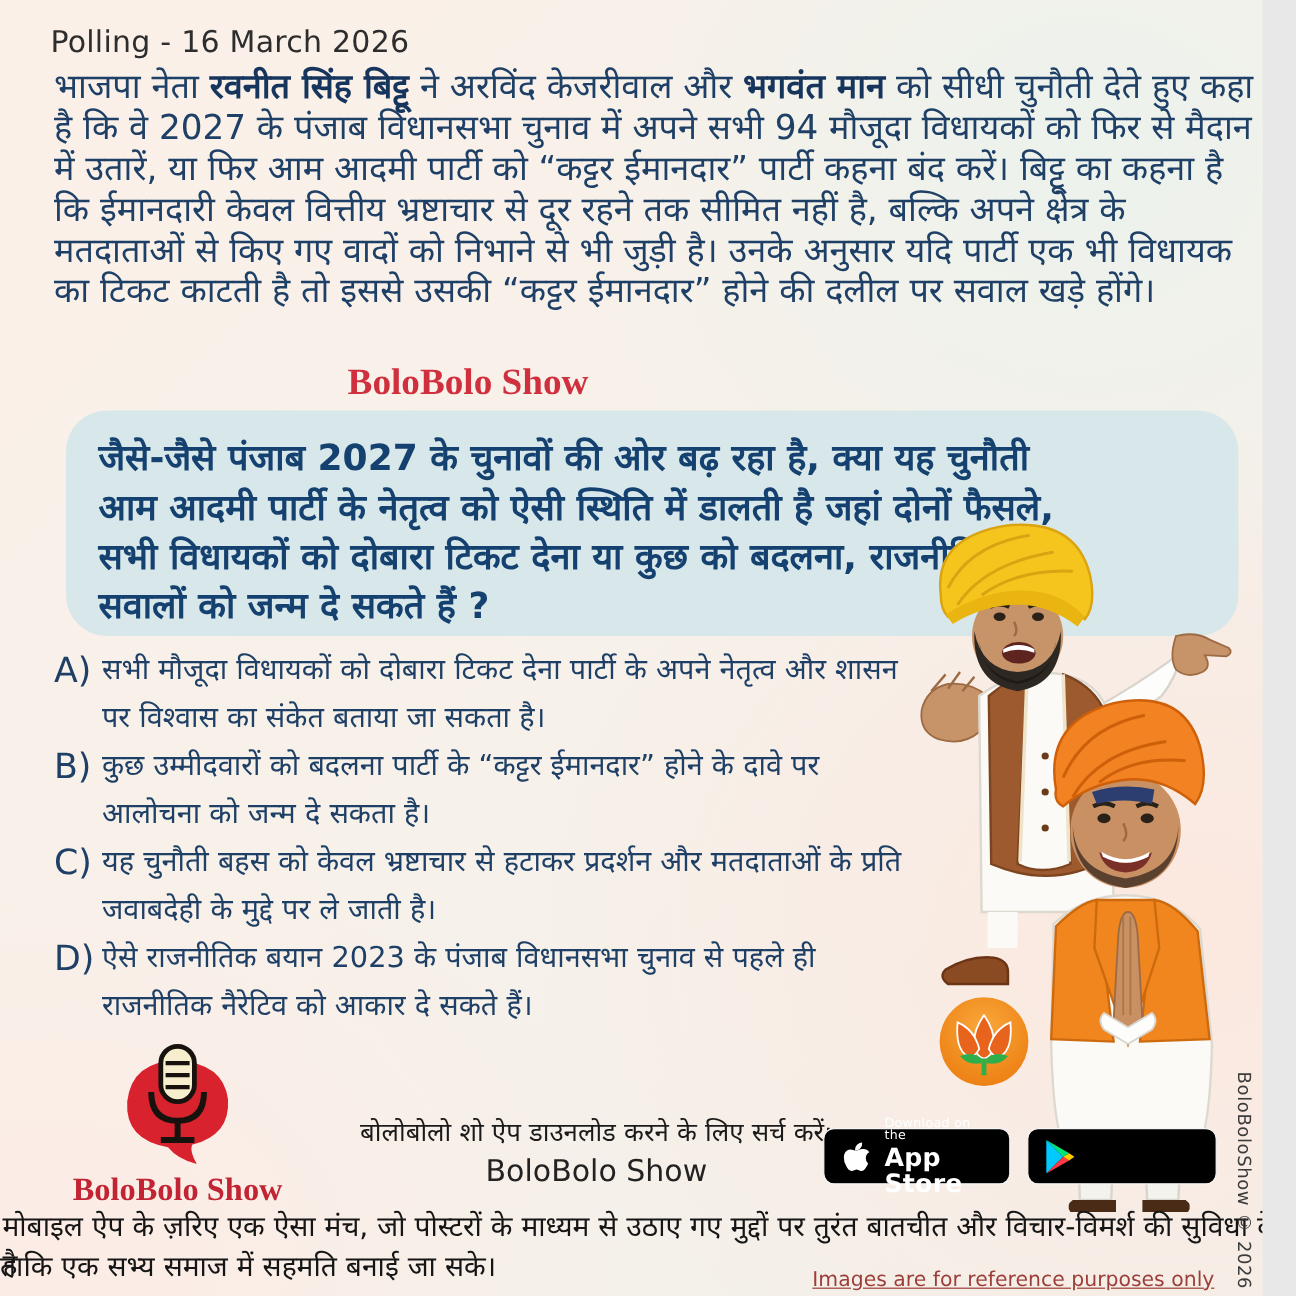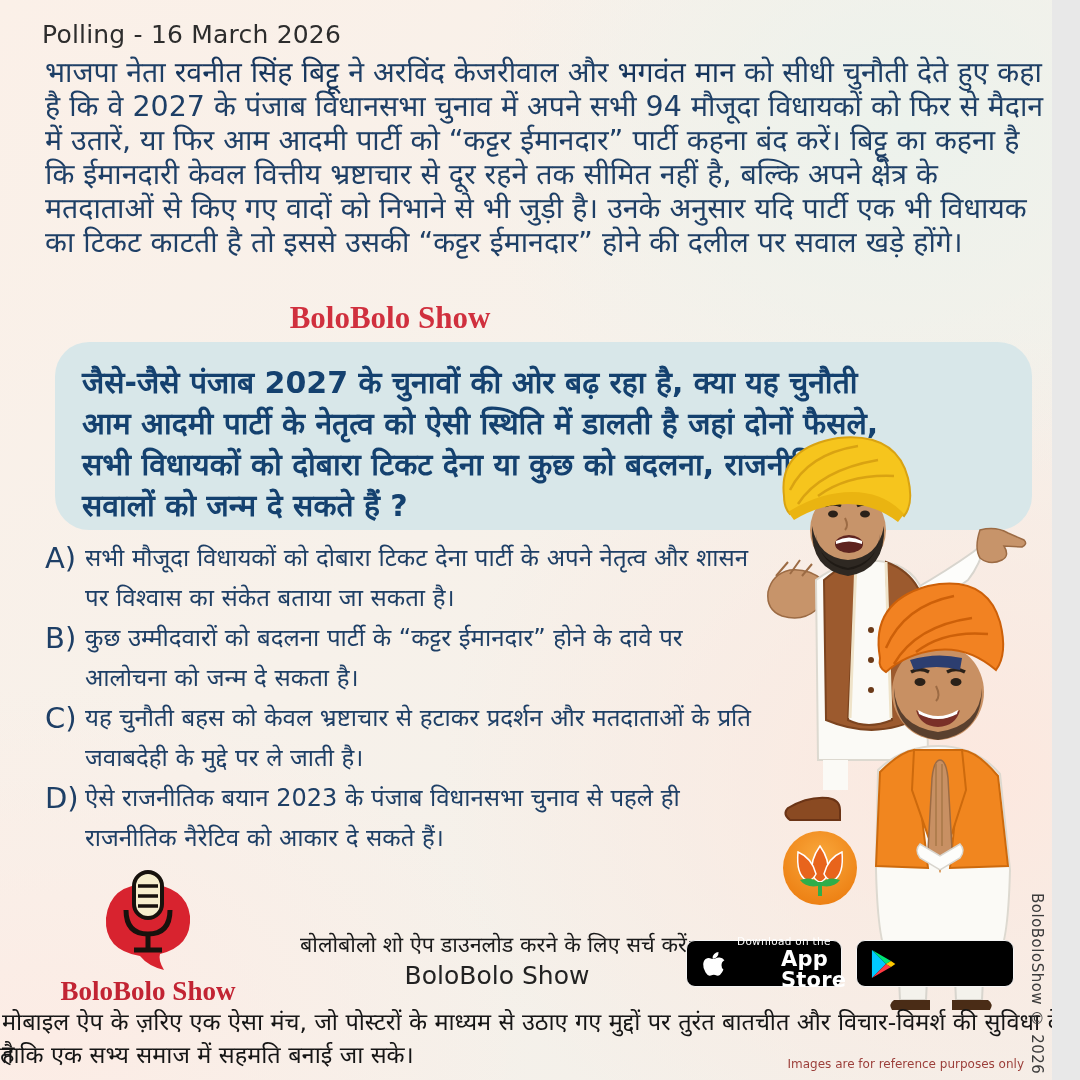--- a/index.html
+++ b/index.html
@@ -8,21 +8,21 @@
     font-family:"DejaVu Sans","Liberation Sans",sans-serif;
     background:
       radial-gradient(ellipse 620px 520px at 86% 12%, #ecf2ec 0%, rgba(236,242,236,0) 70%),
       radial-gradient(ellipse 760px 640px at 94% 72%, #fce8df 0%, rgba(252,232,223,0) 72%),
       radial-gradient(ellipse 700px 500px at 4% 96%, #fcece5 0%, rgba(252,236,229,0) 70%),
       linear-gradient(135deg,#fbf0e8 0%,#f7f1ea 45%,#f2f0ea 100%);
   }
   .hdr{position:absolute;left:42px;top:20px;font-size:25px;color:#2d2d2d;letter-spacing:.2px;}
   .intro{position:absolute;left:45px;top:56px;width:1000px;font-size:28.5px;line-height:34px;
     color:#1e3f66;text-align:left;}
-  .intro b{font-weight:400;color:#16355c;}
+  .intro b{font-weight:700;color:#16355c;}
   .brandmid{position:absolute;left:0;top:300px;width:780px;text-align:center;
     font-family:"Liberation Serif","DejaVu Serif",serif;font-weight:700;
     font-size:31px;color:#d0303e;}
   .qbox{position:absolute;left:55px;top:342px;width:977px;height:188px;border-radius:34px;
     background:#d8e7e9;box-sizing:border-box;padding:20px 150px 0 27px;}
   .qtext{font-size:30px;line-height:41px;font-weight:700;color:#14416f;}
   .opts{position:absolute;left:45px;top:538px;width:715px;}
   .opt{display:flex;margin:0;}
   .opt-id{flex:0 0 40px;font-size:29px;line-height:40px;color:#1e3f66;}
   .opt-tx{flex:1;font-size:24px;line-height:40px;color:#1e3f66;}
@@ -32,26 +32,26 @@
   .logoTxt{font-family:"Liberation Serif","DejaVu Serif",serif;font-weight:700;
     font-size:27px;color:#c22433;margin-top:2px;}
   .dlwrap{position:absolute;left:272px;top:930px;width:450px;text-align:center;}
   .dlprompt{font-size:21.5px;color:#1a1a1a;line-height:30px;}
   .dlapp{font-size:25px;color:#222;line-height:32px;}
   .badge{position:absolute;height:47px;border-radius:9px;background:#000;color:#fff;
     display:flex;align-items:center;box-sizing:border-box;padding:0 12px;border:1.5px solid #f5f5f5;}
   .badge .bicon{flex:0 0 30px;display:flex;align-items:center;justify-content:center;}
   .badge .btxt{margin-left:8px;text-align:left;line-height:1;}
   .badge .bl1{font-size:10.5px;letter-spacing:.3px;display:block;}
-  .badge .bl2{font-size:21px;font-weight:700;display:block;margin-top:3px;letter-spacing:.2px;margin-left:44px;}
+  .badge .bl2{font-size:21px;font-weight:700;display:block;margin-top:3px;letter-spacing:.2px;}
   .badge.apple{left:686px;top:940px;width:156px;}
   .badge.gplay{left:856px;top:940px;width:158px;}
   .tag1{position:absolute;left:2px;top:1005px;width:1080px;text-align:left;font-size:23.5px;color:#151515;}
   .tag2{position:absolute;left:0;top:1038px;width:1080px;text-align:left;font-size:23.5px;color:#151515;}
-  .disclaimer{position:absolute;right:28px;top:1057px;font-size:12px;color:#9c3f3a;}
+  .disclaimer{position:absolute;right:40px;top:1057px;font-size:17px;color:#9c3f3a;text-decoration:underline;}
   .vcopy{position:absolute;right:6px;top:893px;writing-mode:vertical-rl;
     font-size:15px;color:#3c3c3c;letter-spacing:.5px;}
 </style>
 </head>
 <body>
 
 <div class="canvas">
 
   <div class="hdr">Polling - 16 March 2026</div>
 

